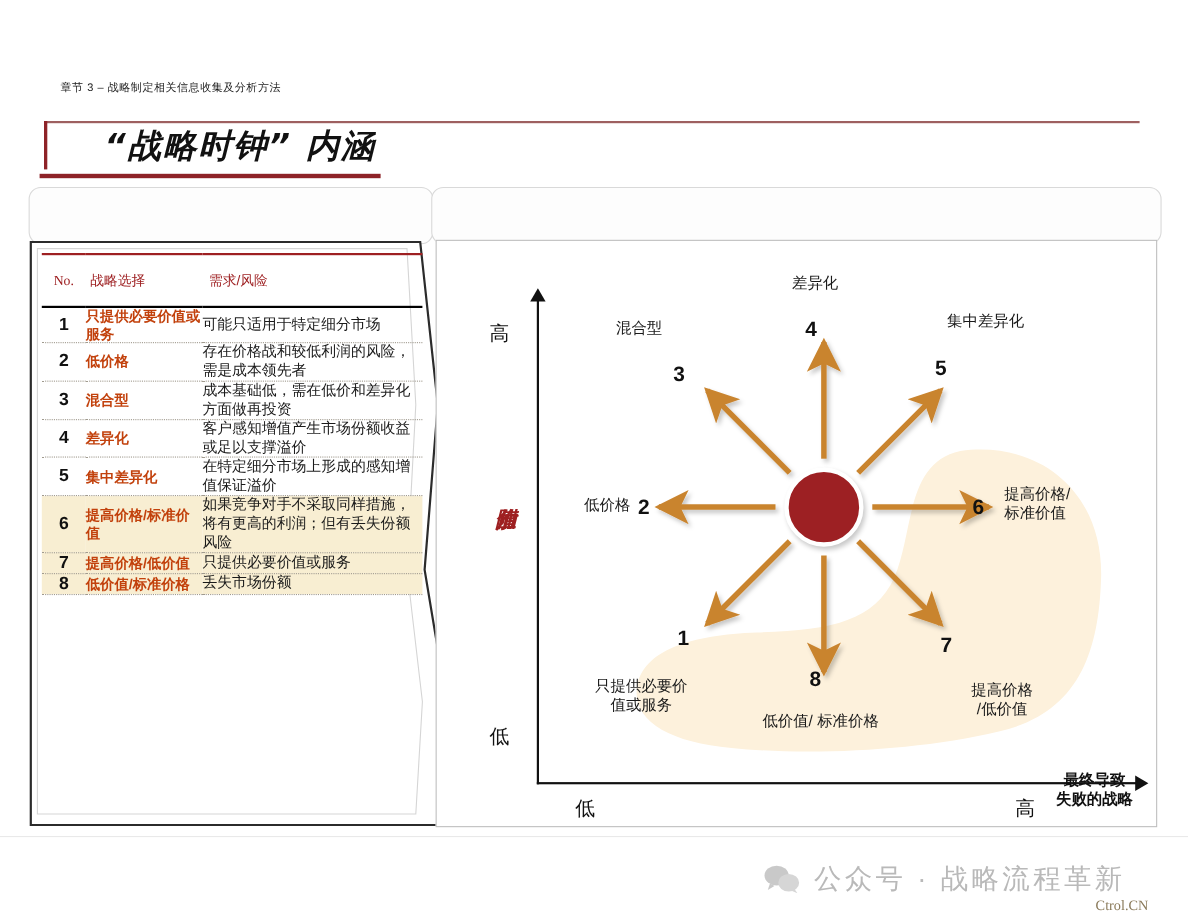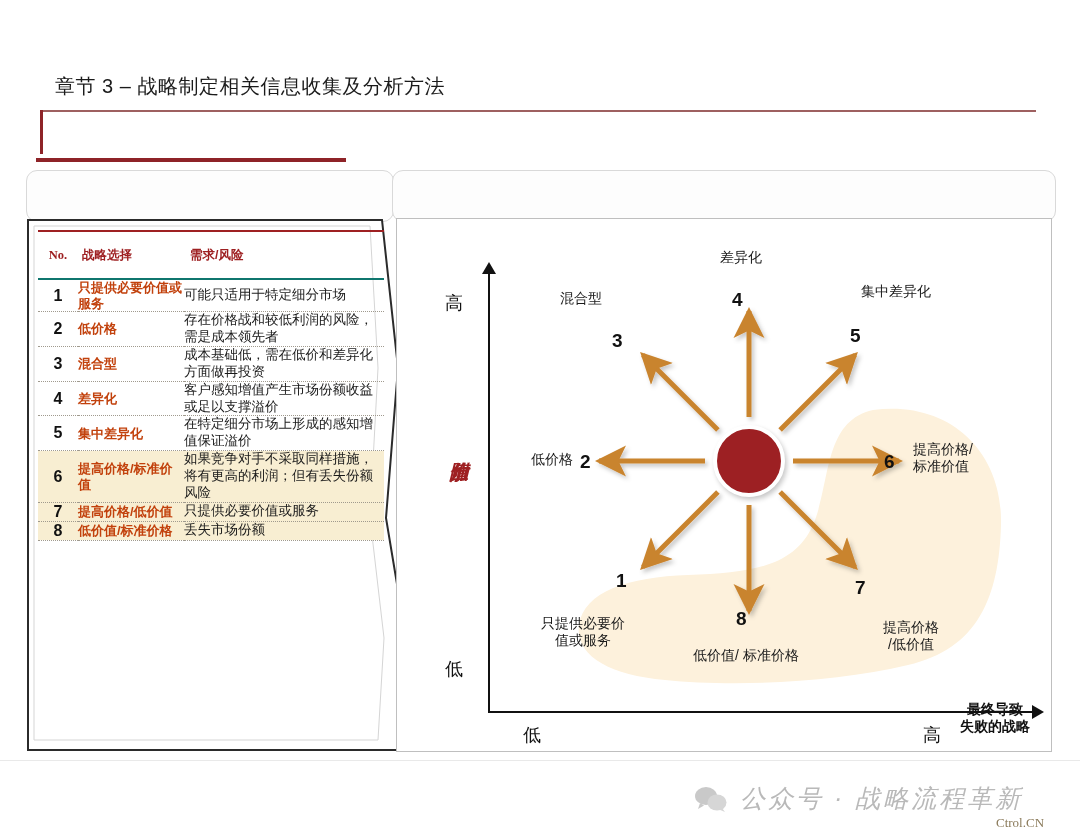--- a/index.html
+++ b/index.html
@@ -8,21 +8,21 @@
     background:#ffffff;
     font-family:"Liberation Sans","DejaVu Sans",sans-serif;
     position:relative;overflow:hidden;
     -webkit-font-smoothing:antialiased;
   }
   .page{position:absolute;inset:0;}
 
   
   .chapter{
     position:absolute;left:55px;top:73px;
-    font-size:20px;color:#1b1b1b;letter-spacing:.5px;
+    font-size:10px;color:#1b1b1b;letter-spacing:.5px;
     white-space:nowrap;
   }
 
   
   .top-rule{
     position:absolute;left:40px;top:110px;width:996px;height:2px;
     background:#9e6060;
   }
   .title-bracket{
     position:absolute;left:40px;top:110px;width:3px;height:44px;
@@ -68,23 +68,23 @@
 
   table.sel{
     border-collapse:collapse;width:336px;
     table-layout:fixed;
   }
   table.sel th,table.sel td{
     padding:0;vertical-align:middle;
   }
   .th-row th{
     border-top:2px solid #9e2022;
-    border-bottom:2px solid #0f766e;
+    border-bottom:2px solid #000000;
     height:46px;
-    color:#9e2022;font-weight:bold;
+    color:#9e2022;font-weight:normal;
     font-size:12.5px;text-align:left;
     line-height:1.15;
     padding-top:2px;padding-bottom:2px;
   }
   .th-no{width:40px;text-align:center !important;
     font-family:"Liberation Serif","DejaVu Serif",serif;font-size:13px;}
   .th-name{width:102px;padding-left:4px !important;}
   .th-risk{width:194px;padding-left:6px !important;}
 
   tr.r{border-bottom:1px dotted #9a9a9a;}
@@ -172,41 +172,42 @@
 
   
   .footer-rule{
     position:absolute;left:0;top:760px;width:1080px;height:1px;background:#e9e9e9;
   }
   #wm-wrap{
     position:absolute;left:694px;top:782px;display:flex;align-items:center;gap:12px;
   }
   #wm-icon{width:34px;height:26px;position:relative;}
   #wm-text{
-    font-size:25px;color:#b9b9b9;letter-spacing:3px;white-space:nowrap;font-style:italic;
+    font-size:25px;color:#b9b9b9;letter-spacing:3px;white-space:nowrap;
   }
   #page-no{
     position:absolute;left:963px;top:787px;
     font-size:13px;color:#444;letter-spacing:.5px;margin-top:44px;
   }
   #ctrol{
     position:absolute;left:996px;top:815px;
     font-size:13px;color:#8a7a5a;
     font-family:"Liberation Serif","DejaVu Serif",serif;
   }
 </style>
 </head>
 <body>
 
 <div class="page">
 
   <div class="chapter">章节 3 – 战略制定相关信息收集及分析方法</div>
 
   <div class="top-rule"></div>
   <div class="title-bracket"></div>
+  <div class="slide-title">“战略时钟” 内涵</div>
   <div class="title-underline"></div>
 
   <div class="banner-shell" id="left-shell"></div>
 
   <div class="left-card">
     <svg viewBox="0 0 382 534" preserveAspectRatio="none">
       <polygon points="2,2 356,2 372,150 360,300 380,420 372,532 2,532" fill="#ffffff" stroke="#2b2b2b" stroke-width="2"></polygon>
       <polygon points="8,8 344,8 352,150 344,300 358,420 352,522 8,522" fill="#ffffff" stroke="#d5d5d5" stroke-width="1"></polygon>
     </svg>
 

